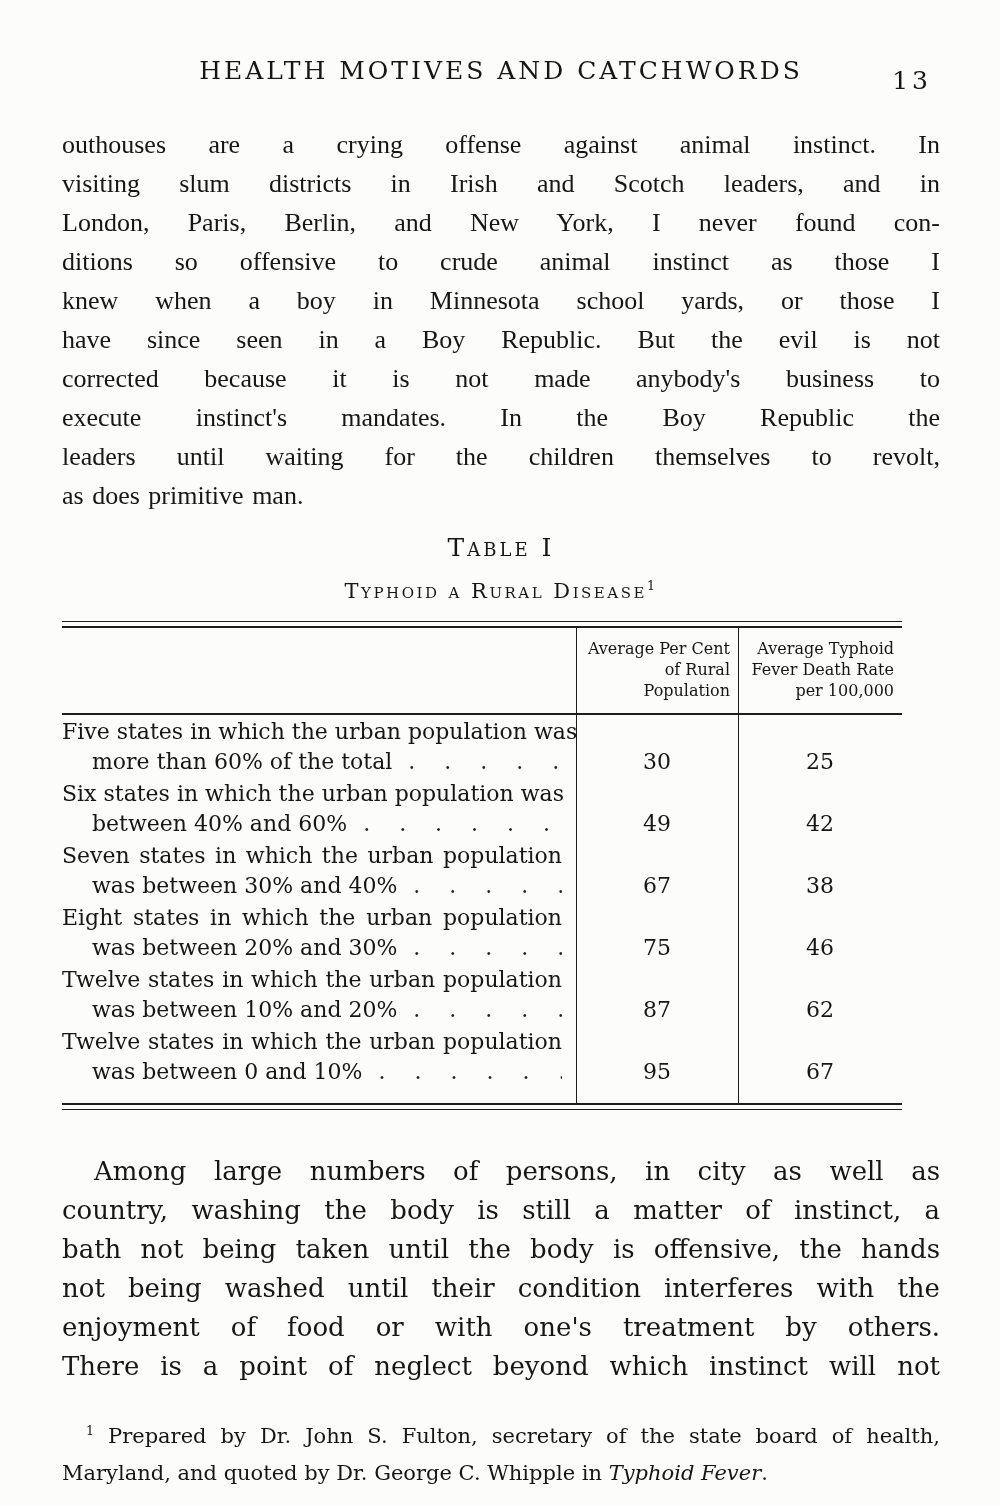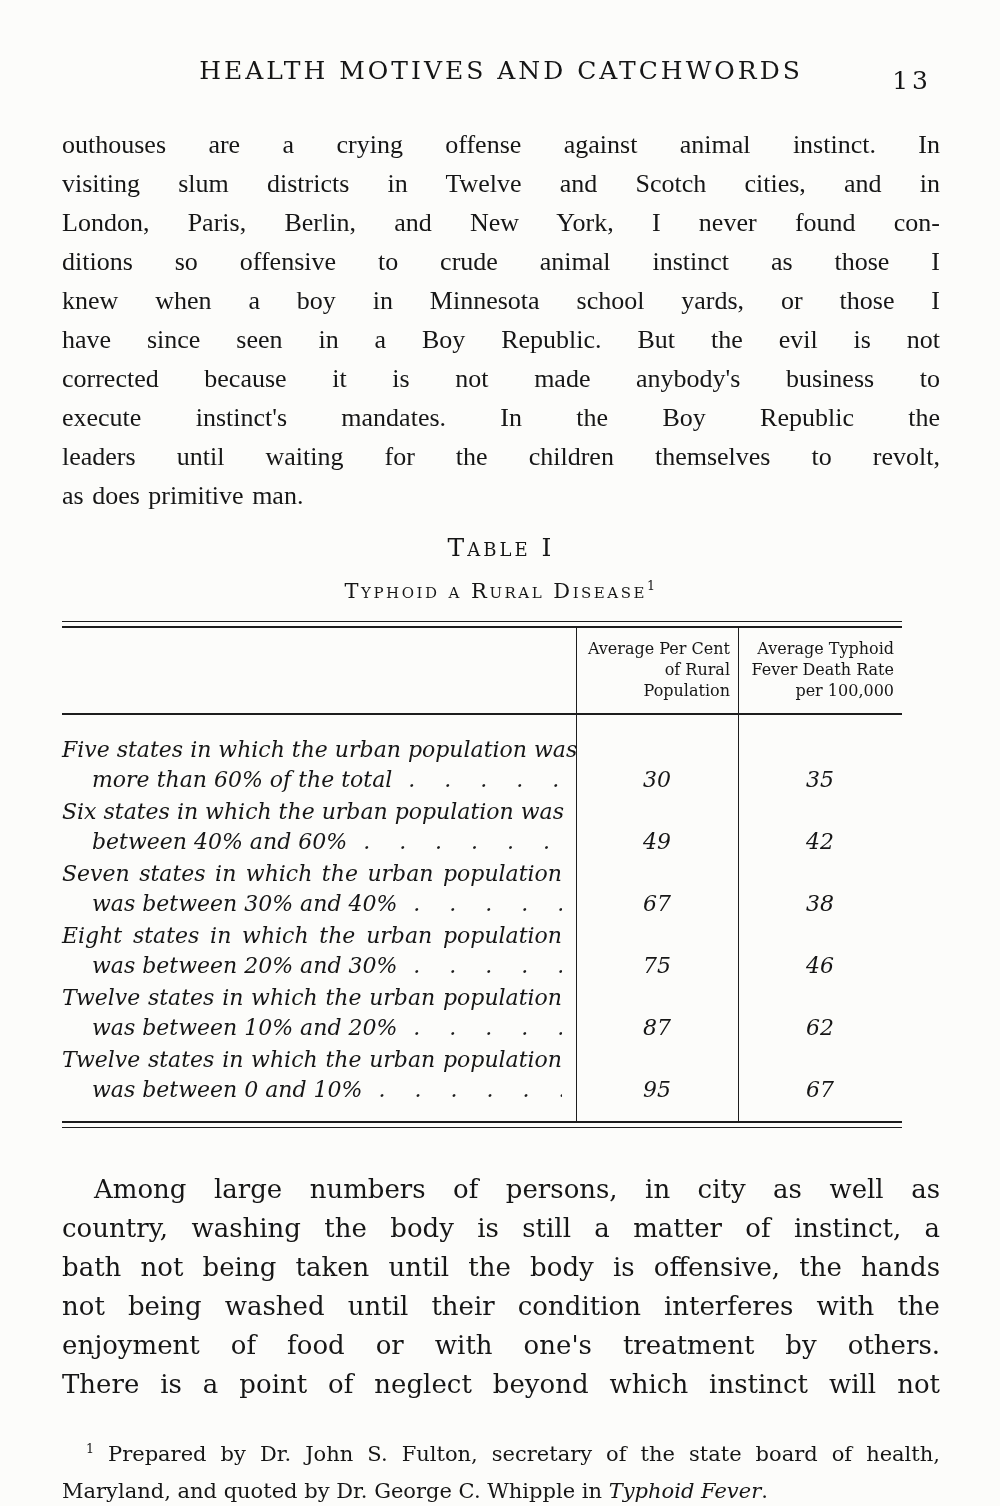--- a/index.html
+++ b/index.html
@@ -74,21 +74,21 @@
   .vline.v2 { left: 676px; }
 
   .thead { display: grid; grid-template-columns: 514px 162px 164px; }
   .thcell {
     font-size: 16px;
     line-height: 21px;
     text-align: right;
     padding: 10px 8px 12px 8px;
     align-self: center;
   }
-  .tbody { padding: 20px 0 14px 0; font-style: italic; }
+  .tbody { padding: 2px 0 14px 0; }
   .trow { display: grid; grid-template-columns: 514px 162px 164px; margin-bottom: 2px; }
   .stub { font-size: 22px; line-height: 30px; padding-right: 14px; }
   .stub .l1 { text-align: justify; text-align-last: justify; white-space: nowrap; }
   .stub .l2 { display: flex; padding-left: 30px; }
   .stub .l2 .leadtext { white-space: nowrap; }
   .leader {
     flex: 1;
     overflow: hidden;
     white-space: nowrap;
     margin-left: 16px;
@@ -116,21 +116,21 @@
 
 <div class="page">
 
   <div class="runhead">
     <span>HEALTH MOTIVES AND CATCHWORDS</span>
     <span class="folio">13</span>
   </div>
 
   <div class="para gap-after-para">
     <div class="jline">outhouses are a crying offense against animal instinct.  In</div>
-    <div class="jline">visiting slum districts in Twelve and Scotch cities, and in</div>
+    <div class="jline">visiting slum districts in Irish and Scotch leaders, and in</div>
     <div class="jline">London, Paris, Berlin, and New York, I never found con-</div>
     <div class="jline">ditions so offensive to crude animal instinct as those I</div>
     <div class="jline">knew when a boy in Minnesota school yards, or those I</div>
     <div class="jline">have since seen in a Boy Republic.  But the evil is not</div>
     <div class="jline">corrected because it is not made anybody's business to</div>
     <div class="jline">execute instinct's mandates.  In the Boy Republic the</div>
     <div class="jline">leaders until waiting for the children themselves to revolt,</div>
     <div class="jline lastline">as does primitive man.</div>
   </div>
 
@@ -154,21 +154,21 @@
 
       <div class="trow">
         <div class="stub">
           <div class="l1">Five states in which the urban population was</div>
           <div class="l2">
               <span class="leadtext">more than 60% of the total</span>
               <span class="leader">. . . . . .</span>
             </div>
         </div>
         <div class="val">30</div>
-        <div class="val">35</div>
+        <div class="val">25</div>
       </div>
 
       <div class="trow">
         <div class="stub">
           <div class="l1">Six states in which the urban population was</div>
           <div class="l2">
               <span class="leadtext">between 40% and 60%</span>
               <span class="leader">. . . . . . . .</span>
             </div>
         </div>

